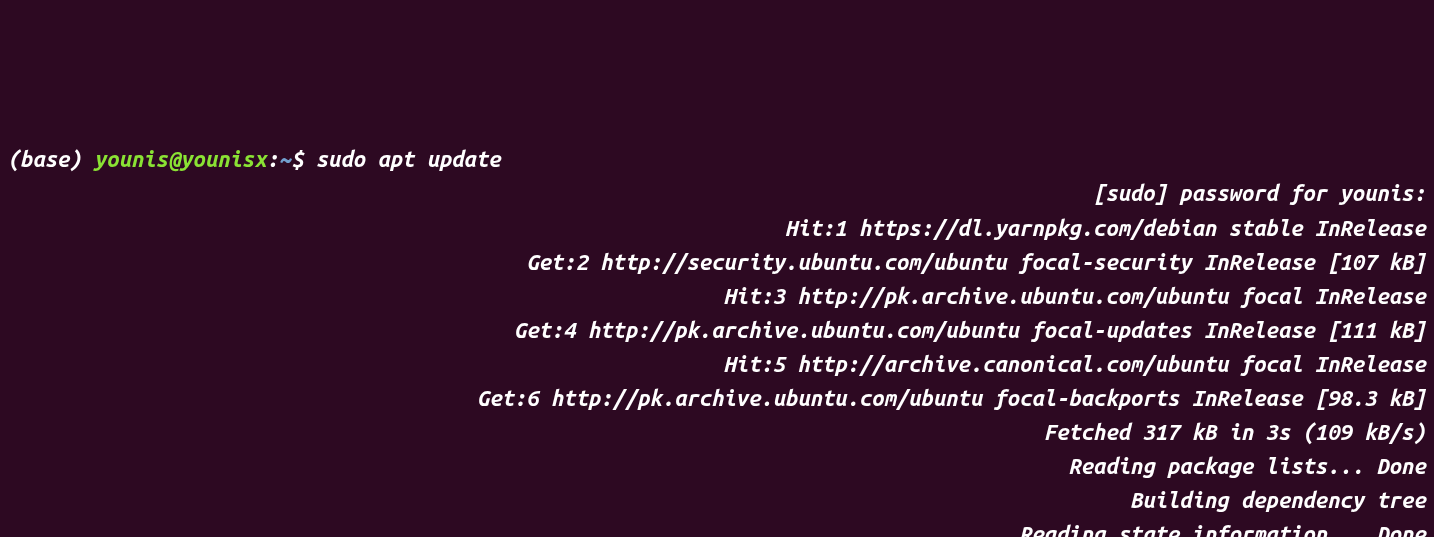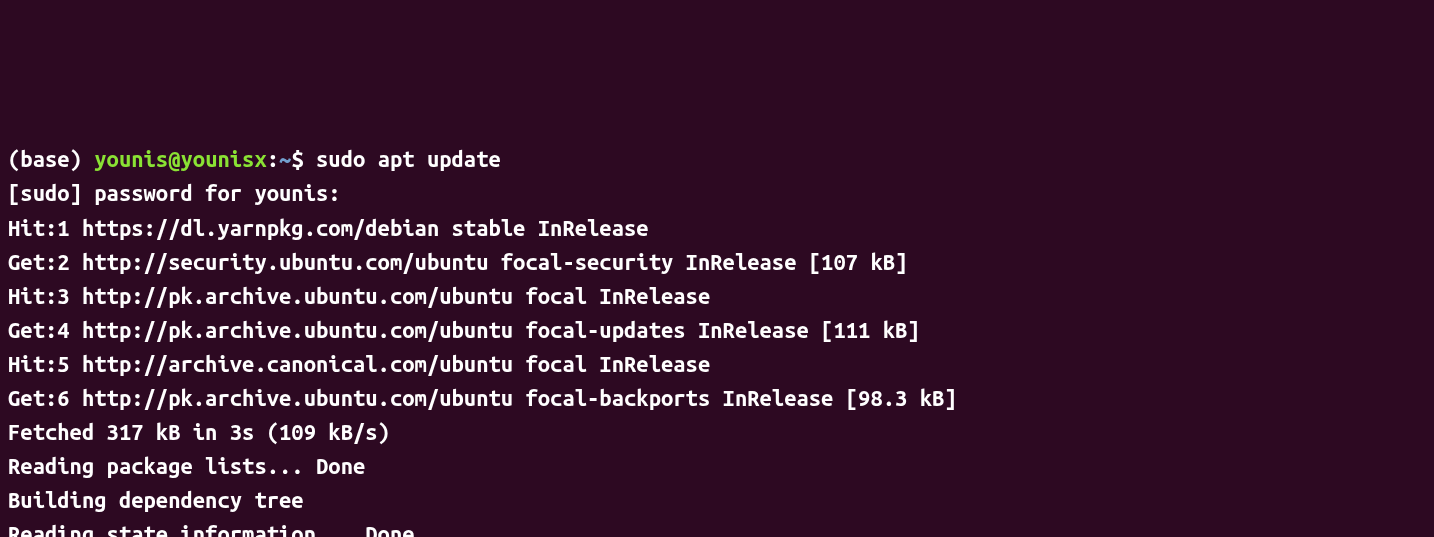--- a/index.html
+++ b/index.html
@@ -34,23 +34,25 @@
       color: #729fcf;
     }
     .dollar {
       color: #ffffff;
     }
     .cmd {
       color: #ffffff;
     }
     .out {
       color: #ffffff;
+      text-align: right;
     }
     .line {
       display: block;
+      font-style: italic;
     }
   </style>
 </head>
 <body>
 
 
 
 <div><span class="line"><span class="env">(base) </span><span class="userhost">younis@younisx</span><span class="colon">:</span><span class="cwd">~</span><span class="dollar">$ </span><span class="cmd">sudo apt update</span></span><span class="line out">[sudo] password for younis:</span><span class="line out">Hit:1 https://dl.yarnpkg.com/debian stable InRelease</span><span class="line out">Get:2 http://security.ubuntu.com/ubuntu focal-security InRelease [107 kB]</span><span class="line out">Hit:3 http://pk.archive.ubuntu.com/ubuntu focal InRelease</span><span class="line out">Get:4 http://pk.archive.ubuntu.com/ubuntu focal-updates InRelease [111 kB]</span><span class="line out">Hit:5 http://archive.canonical.com/ubuntu focal InRelease</span><span class="line out">Get:6 http://pk.archive.ubuntu.com/ubuntu focal-backports InRelease [98.3 kB]</span><span class="line out">Fetched 317 kB in 3s (109 kB/s)</span><span class="line out">Reading package lists... Done</span><span class="line out">Building dependency tree</span><span class="line out">Reading state information... Done</span></div>
 
 

